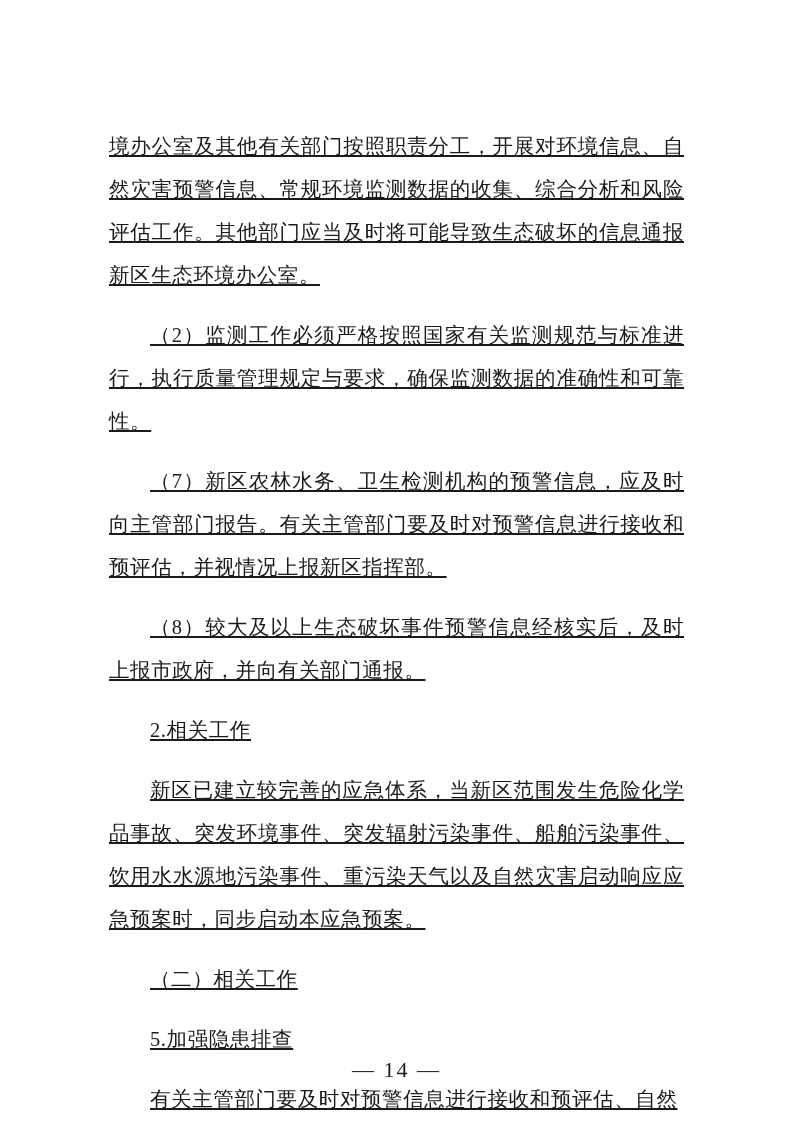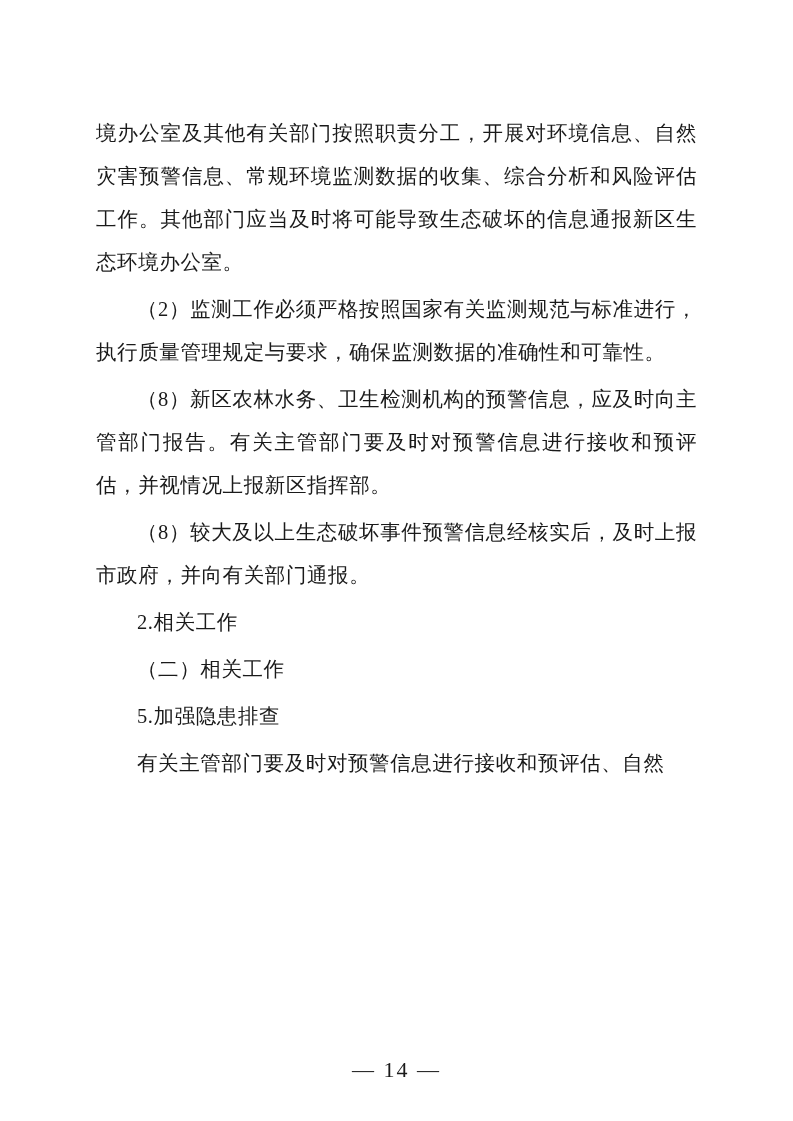--- a/index.html
+++ b/index.html
@@ -24,22 +24,23 @@
     padding: 108px 92px 0 92px;
   }
   .body-text {
     font-size: 20.5px;
     line-height: 43px;
     letter-spacing: 0.6px;
     text-align: justify;
     text-justify: inter-ideograph;
   }
   p.para {
-    margin: 4px;
+    margin: 17px;
     text-indent: 41px;
+    text-decoration: underline;
   }
   p.para.noindent {
     text-indent: 0;
   }
   .page-number {
     position: absolute;
     bottom: 38px;
     left: 0;
     width: 793px;
     text-align: center;
@@ -49,22 +50,23 @@
     font-family: Liberation Serif, serif;
   }
 </style>
 </head>
 <body>
 
 <div class="page">
   <div class="body-text">
     <p class="para noindent">境办公室及其他有关部门按照职责分工，开展对环境信息、自然灾害预警信息、常规环境监测数据的收集、综合分析和风险评估工作。其他部门应当及时将可能导致生态破坏的信息通报新区生态环境办公室。</p>
     <p class="para">（2）监测工作必须严格按照国家有关监测规范与标准进行，执行质量管理规定与要求，确保监测数据的准确性和可靠性。</p>
-    <p class="para">（8）新区农林水务、卫生检测机构的预警信息，应及时向主管部门报告。有关主管部门要及时对预警信息进行接收和预评估，并视情况上报新区指挥部。</p>
+    <p class="para">（7）新区农林水务、卫生检测机构的预警信息，应及时向主管部门报告。有关主管部门要及时对预警信息进行接收和预评估，并视情况上报新区指挥部。</p>
     <p class="para">（8）较大及以上生态破坏事件预警信息经核实后，及时上报市政府，并向有关部门通报。</p>
     <p class="para">2.相关工作</p>
+    <p class="para">新区已建立较完善的应急体系，当新区范围发生危险化学品事故、突发环境事件、突发辐射污染事件、船舶污染事件、饮用水水源地污染事件、重污染天气以及自然灾害启动响应应急预案时，同步启动本应急预案。</p>
     <p class="para">（二）相关工作</p>
     <p class="para">5.加强隐患排查</p>
     <p class="para">有关主管部门要及时对预警信息进行接收和预评估、自然</p>
   </div>
 </div>
 
 <div class="page-number">— 14 —</div>
 
 </body></html>

